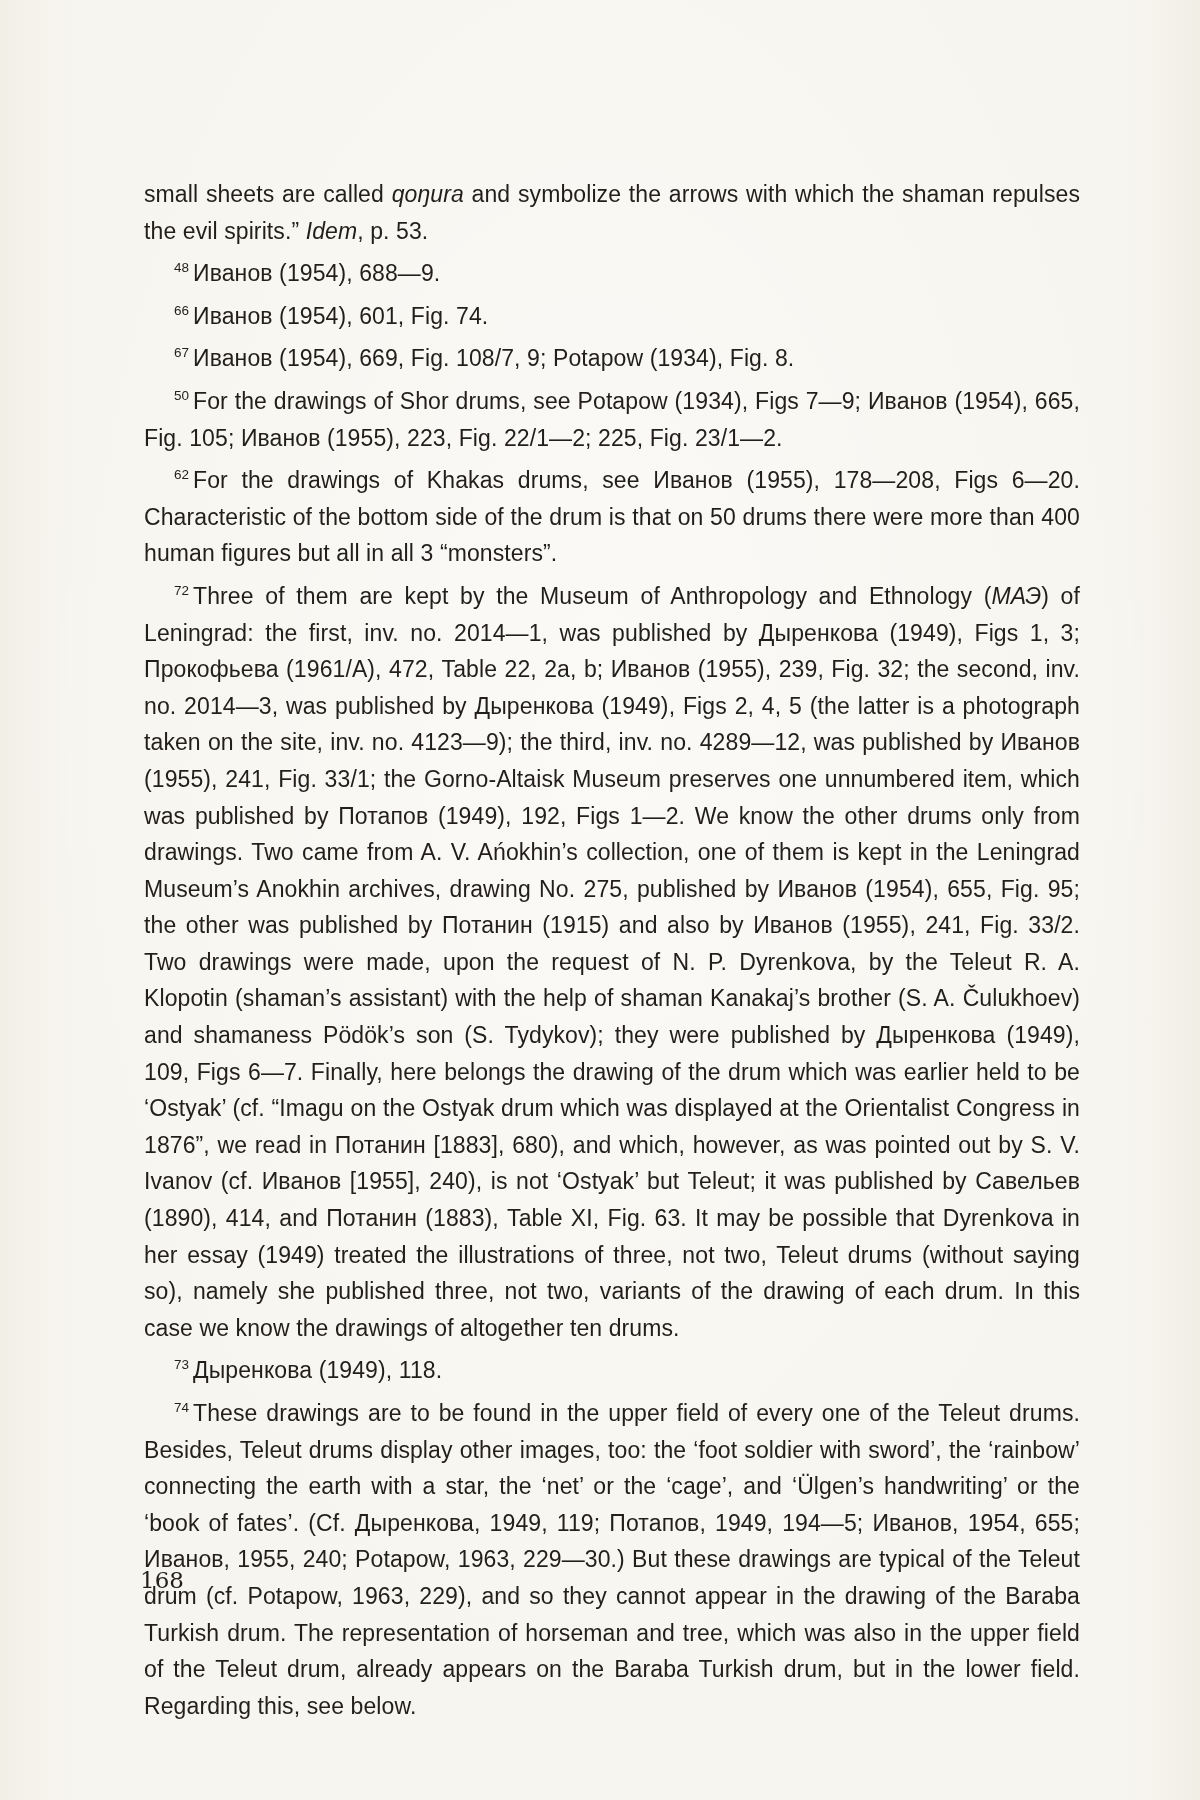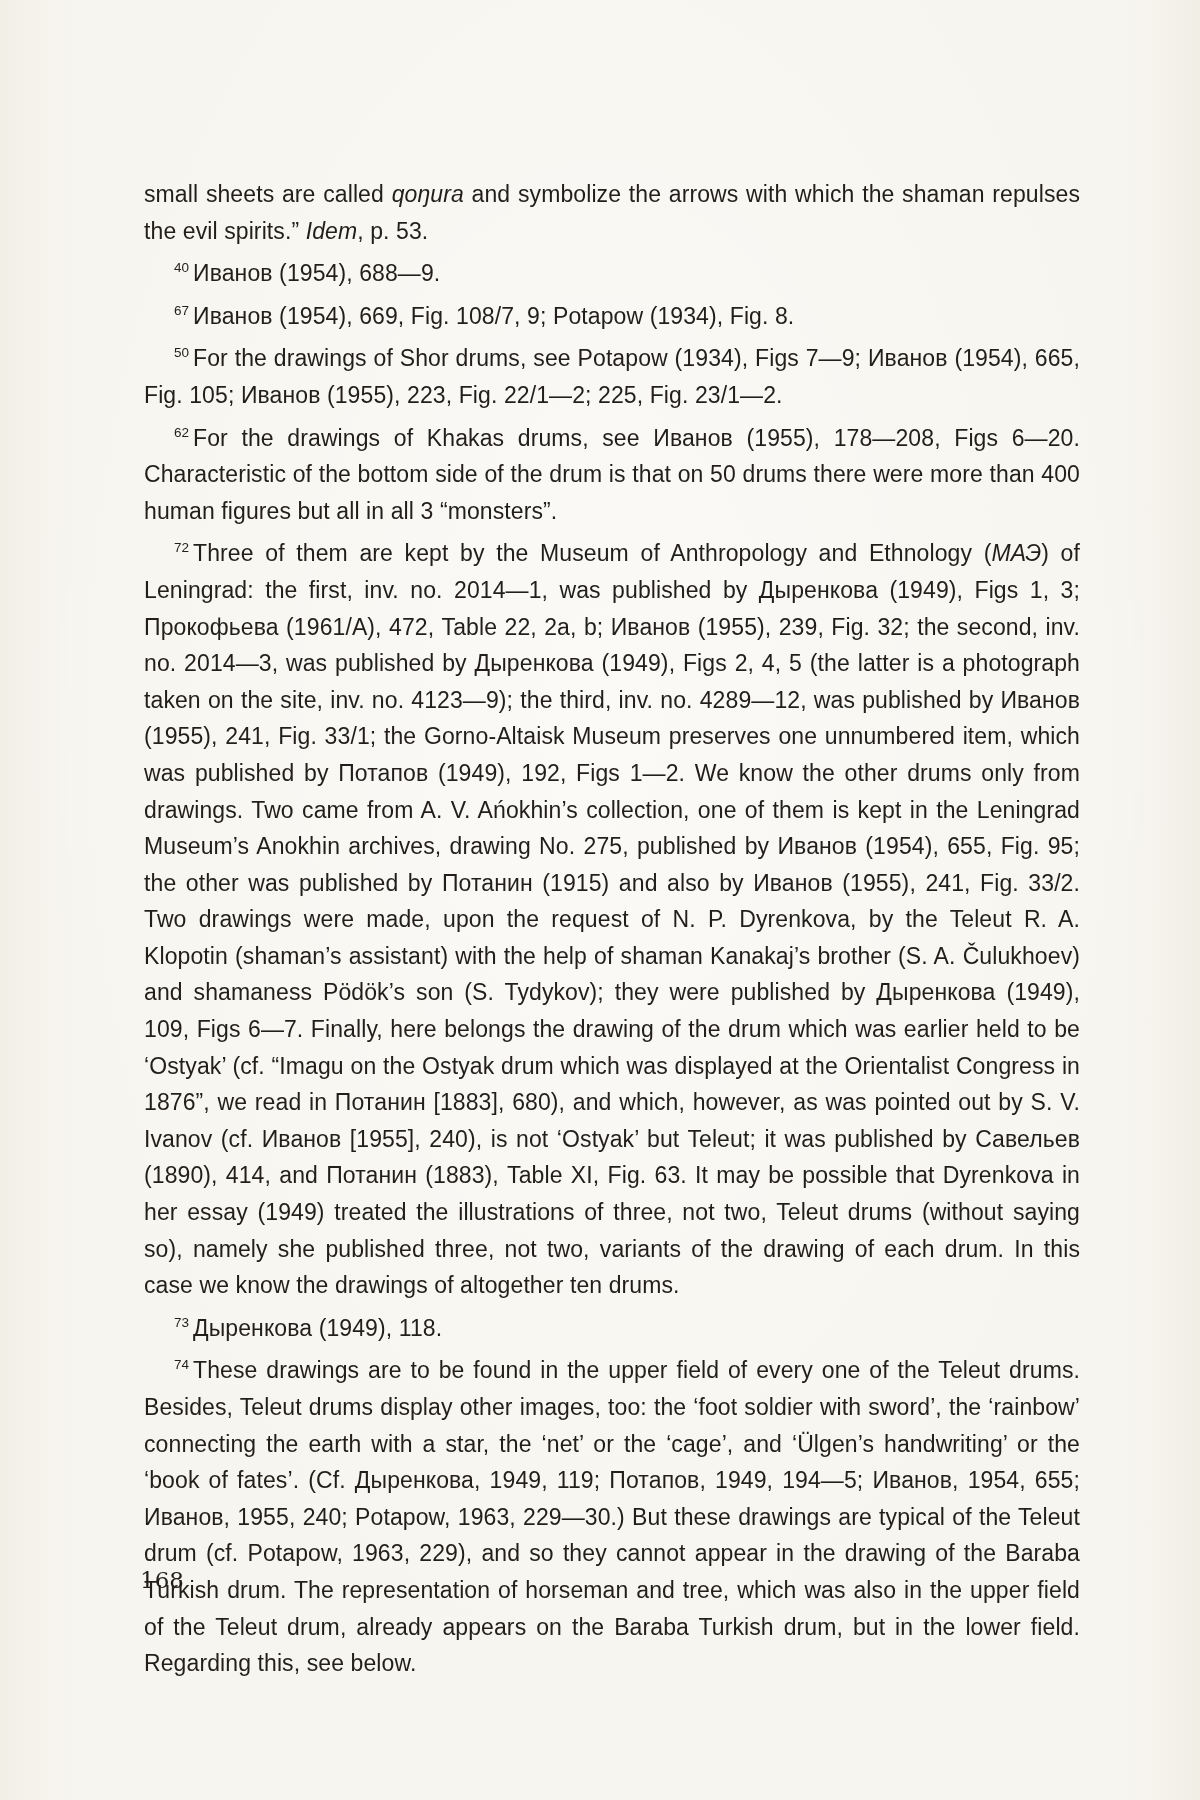--- a/index.html
+++ b/index.html
@@ -57,21 +57,22 @@
     font-size: 23px;
     color: #211e1b;
   }
 </style>
 </head>
 <body>
 
 <div class="page">
   <div class="text-block">
       <p class=""><span>small sheets are called </span><span class="it">qoŋura</span><span> and symbolize the arrows with which the shaman repulses the evil spirits.” </span><span class="it">Idem</span><span>, p. 53.</span></p>
-      <p class="indent"><sup>40</sup><span>Иванов (1954), 688—9.</span></p>
+      <p class="indent"><sup>48</sup><span>Иванов (1954), 688—9.</span></p>
+      <p class="indent"><sup>66</sup><span>Иванов (1954), 601, Fig. 74.</span></p>
       <p class="indent"><sup>67</sup><span>Иванов (1954), 669, Fig. 108/7, 9; Potapow (1934), Fig. 8.</span></p>
       <p class="indent"><sup>50</sup><span>For the drawings of Shor drums, see Potapow (1934), Figs 7—9; Иванов (1954), 665, Fig. 105; Иванов (1955), 223, Fig. 22/1—2; 225, Fig. 23/1—2.</span></p>
       <p class="indent"><sup>62</sup><span>For the drawings of Khakas drums, see Иванов (1955), 178—208, Figs 6—20. Characteristic of the bottom side of the drum is that on 50 drums there were more than 400 human figures but all in all 3 “monsters”.</span></p>
       <p class="indent"><sup>72</sup><span>Three of them are kept by the Museum of Anthropology and Ethnology (</span><span class="it">МАЭ</span><span>) of Leningrad: the first, inv. no. 2014—1, was published by Дыренкова (1949), Figs 1, 3; Прокофьева (1961/A), 472, Table 22, 2a, b; Иванов (1955), 239, Fig. 32; the second, inv. no. 2014—3, was published by Дыренкова (1949), Figs 2, 4, 5 (the latter is a photograph taken on the site, inv. no. 4123—9); the third, inv. no. 4289—12, was published by Иванов (1955), 241, Fig. 33/1; the Gorno-Altaisk Museum preserves one unnumbered item, which was published by Потапов (1949), 192, Figs 1—2. We know the other drums only from drawings. Two came from A. V. Ańokhin’s collection, one of them is kept in the Leningrad Museum’s Anokhin archives, drawing No. 275, published by Иванов (1954), 655, Fig. 95; the other was published by Потанин (1915) and also by Иванов (1955), 241, Fig. 33/2. Two drawings were made, upon the request of N. P. Dyrenkova, by the Teleut R. A. Klopotin (shaman’s assistant) with the help of shaman Kanakaj’s brother (S. A. Čulukhoev) and shamaness Pödök’s son (S. Tydykov); they were published by Дыренкова (1949), 109, Figs 6—7. Finally, here belongs the drawing of the drum which was earlier held to be ‘Ostyak’ (cf. “Imagu on the Ostyak drum which was displayed at the Orientalist Congress in 1876”, we read in Потанин [1883], 680), and which, however, as was pointed out by S. V. Ivanov (cf. Иванов [1955], 240), is not ‘Ostyak’ but Teleut; it was published by Савельев (1890), 414, and Потанин (1883), Table XI, Fig. 63. It may be possible that Dyrenkova in her essay (1949) treated the illustrations of three, not two, Teleut drums (without saying so), namely she published three, not two, variants of the drawing of each drum. In this case we know the drawings of altogether ten drums.</span></p>
       <p class="indent"><sup>73</sup><span>Дыренкова (1949), 118.</span></p>
       <p class="indent"><sup>74</sup><span>These drawings are to be found in the upper field of every one of the Teleut drums. Besides, Teleut drums display other images, too: the ‘foot soldier with sword’, the ‘rainbow’ connecting the earth with a star, the ‘net’ or the ‘cage’, and ‘Ülgen’s handwriting’ or the ‘book of fates’. (Cf. Дыренкова, 1949, 119; Потапов, 1949, 194—5; Иванов, 1954, 655; Иванов, 1955, 240; Potapow, 1963, 229—30.) But these drawings are typical of the Teleut drum (cf. Potapow, 1963, 229), and so they cannot appear in the drawing of the Baraba Turkish drum. The representation of horseman and tree, which was also in the upper field of the Teleut drum, already appears on the Baraba Turkish drum, but in the lower field. Regarding this, see below.</span></p>
     </div>
   <div class="page-number">168</div>
 </div>
 

